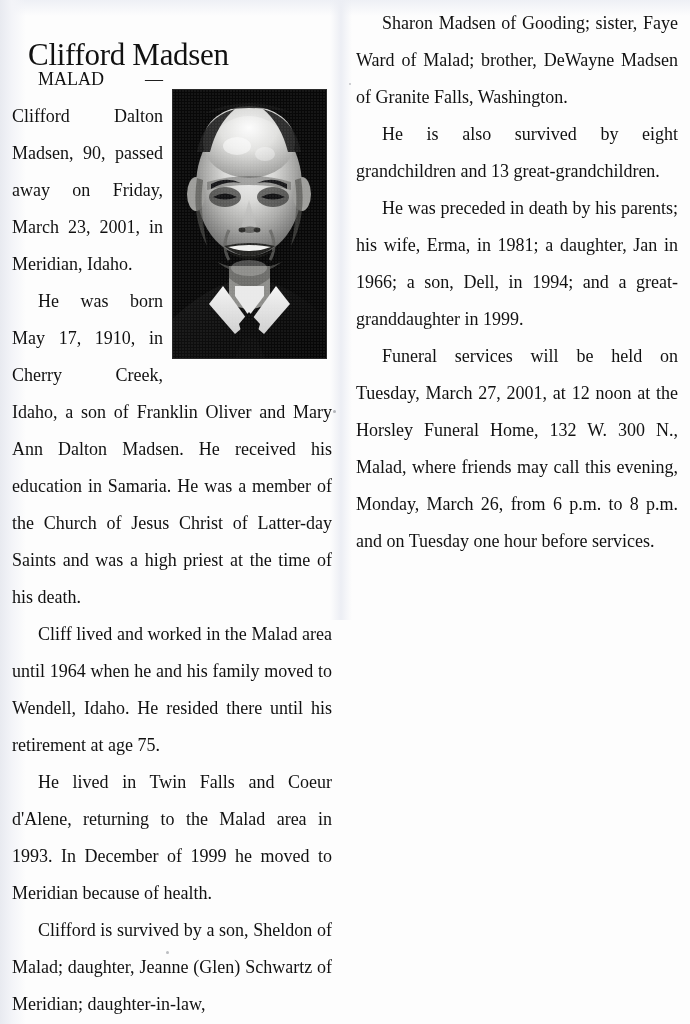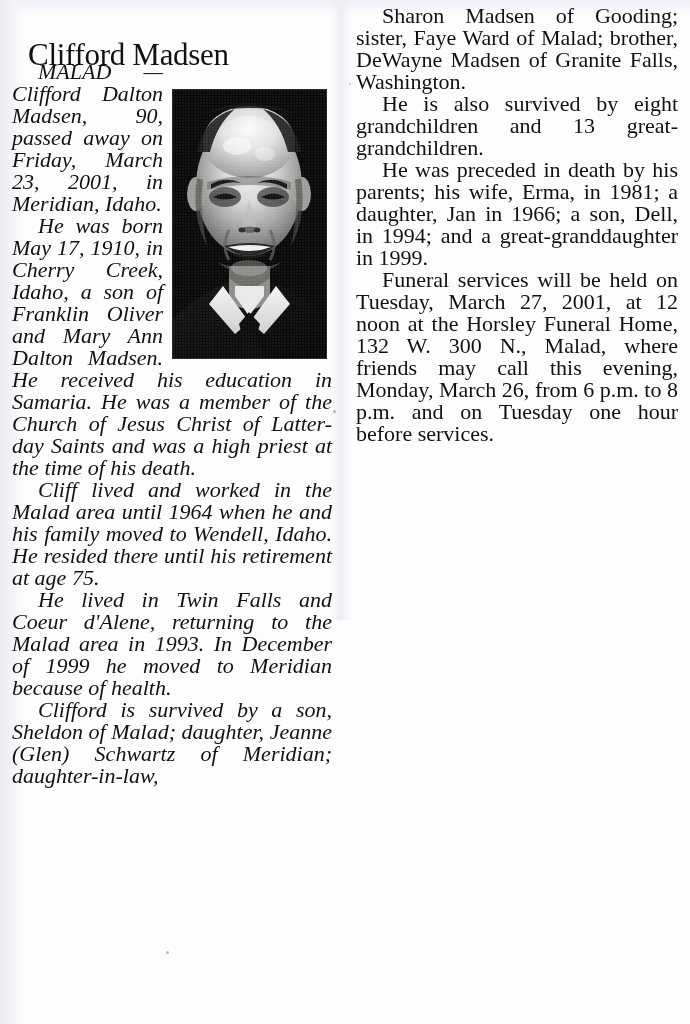--- a/index.html
+++ b/index.html
@@ -49,30 +49,29 @@
     font-size: 31px;
     line-height: 34px;
     font-weight: normal;
     letter-spacing: -0.3px;
     white-space: nowrap;
   }
 
   
   .column {
     position: absolute;
-    font-size: 22px;
-    line-height: 22px;
+    font-size: 18px;
+    line-height: 37px;
     text-align: justify;
     text-justify: inter-word;
   }
   #column-left {
     left: 12px;
     top: 61px;
     width: 320px;
-    font-style: italic;
   }
   #column-right {
     left: 356px;
     top: 5px;
     width: 322px;
   }
   .para {
     margin: 0;
     text-indent: 26px;
     text-align: justify;

